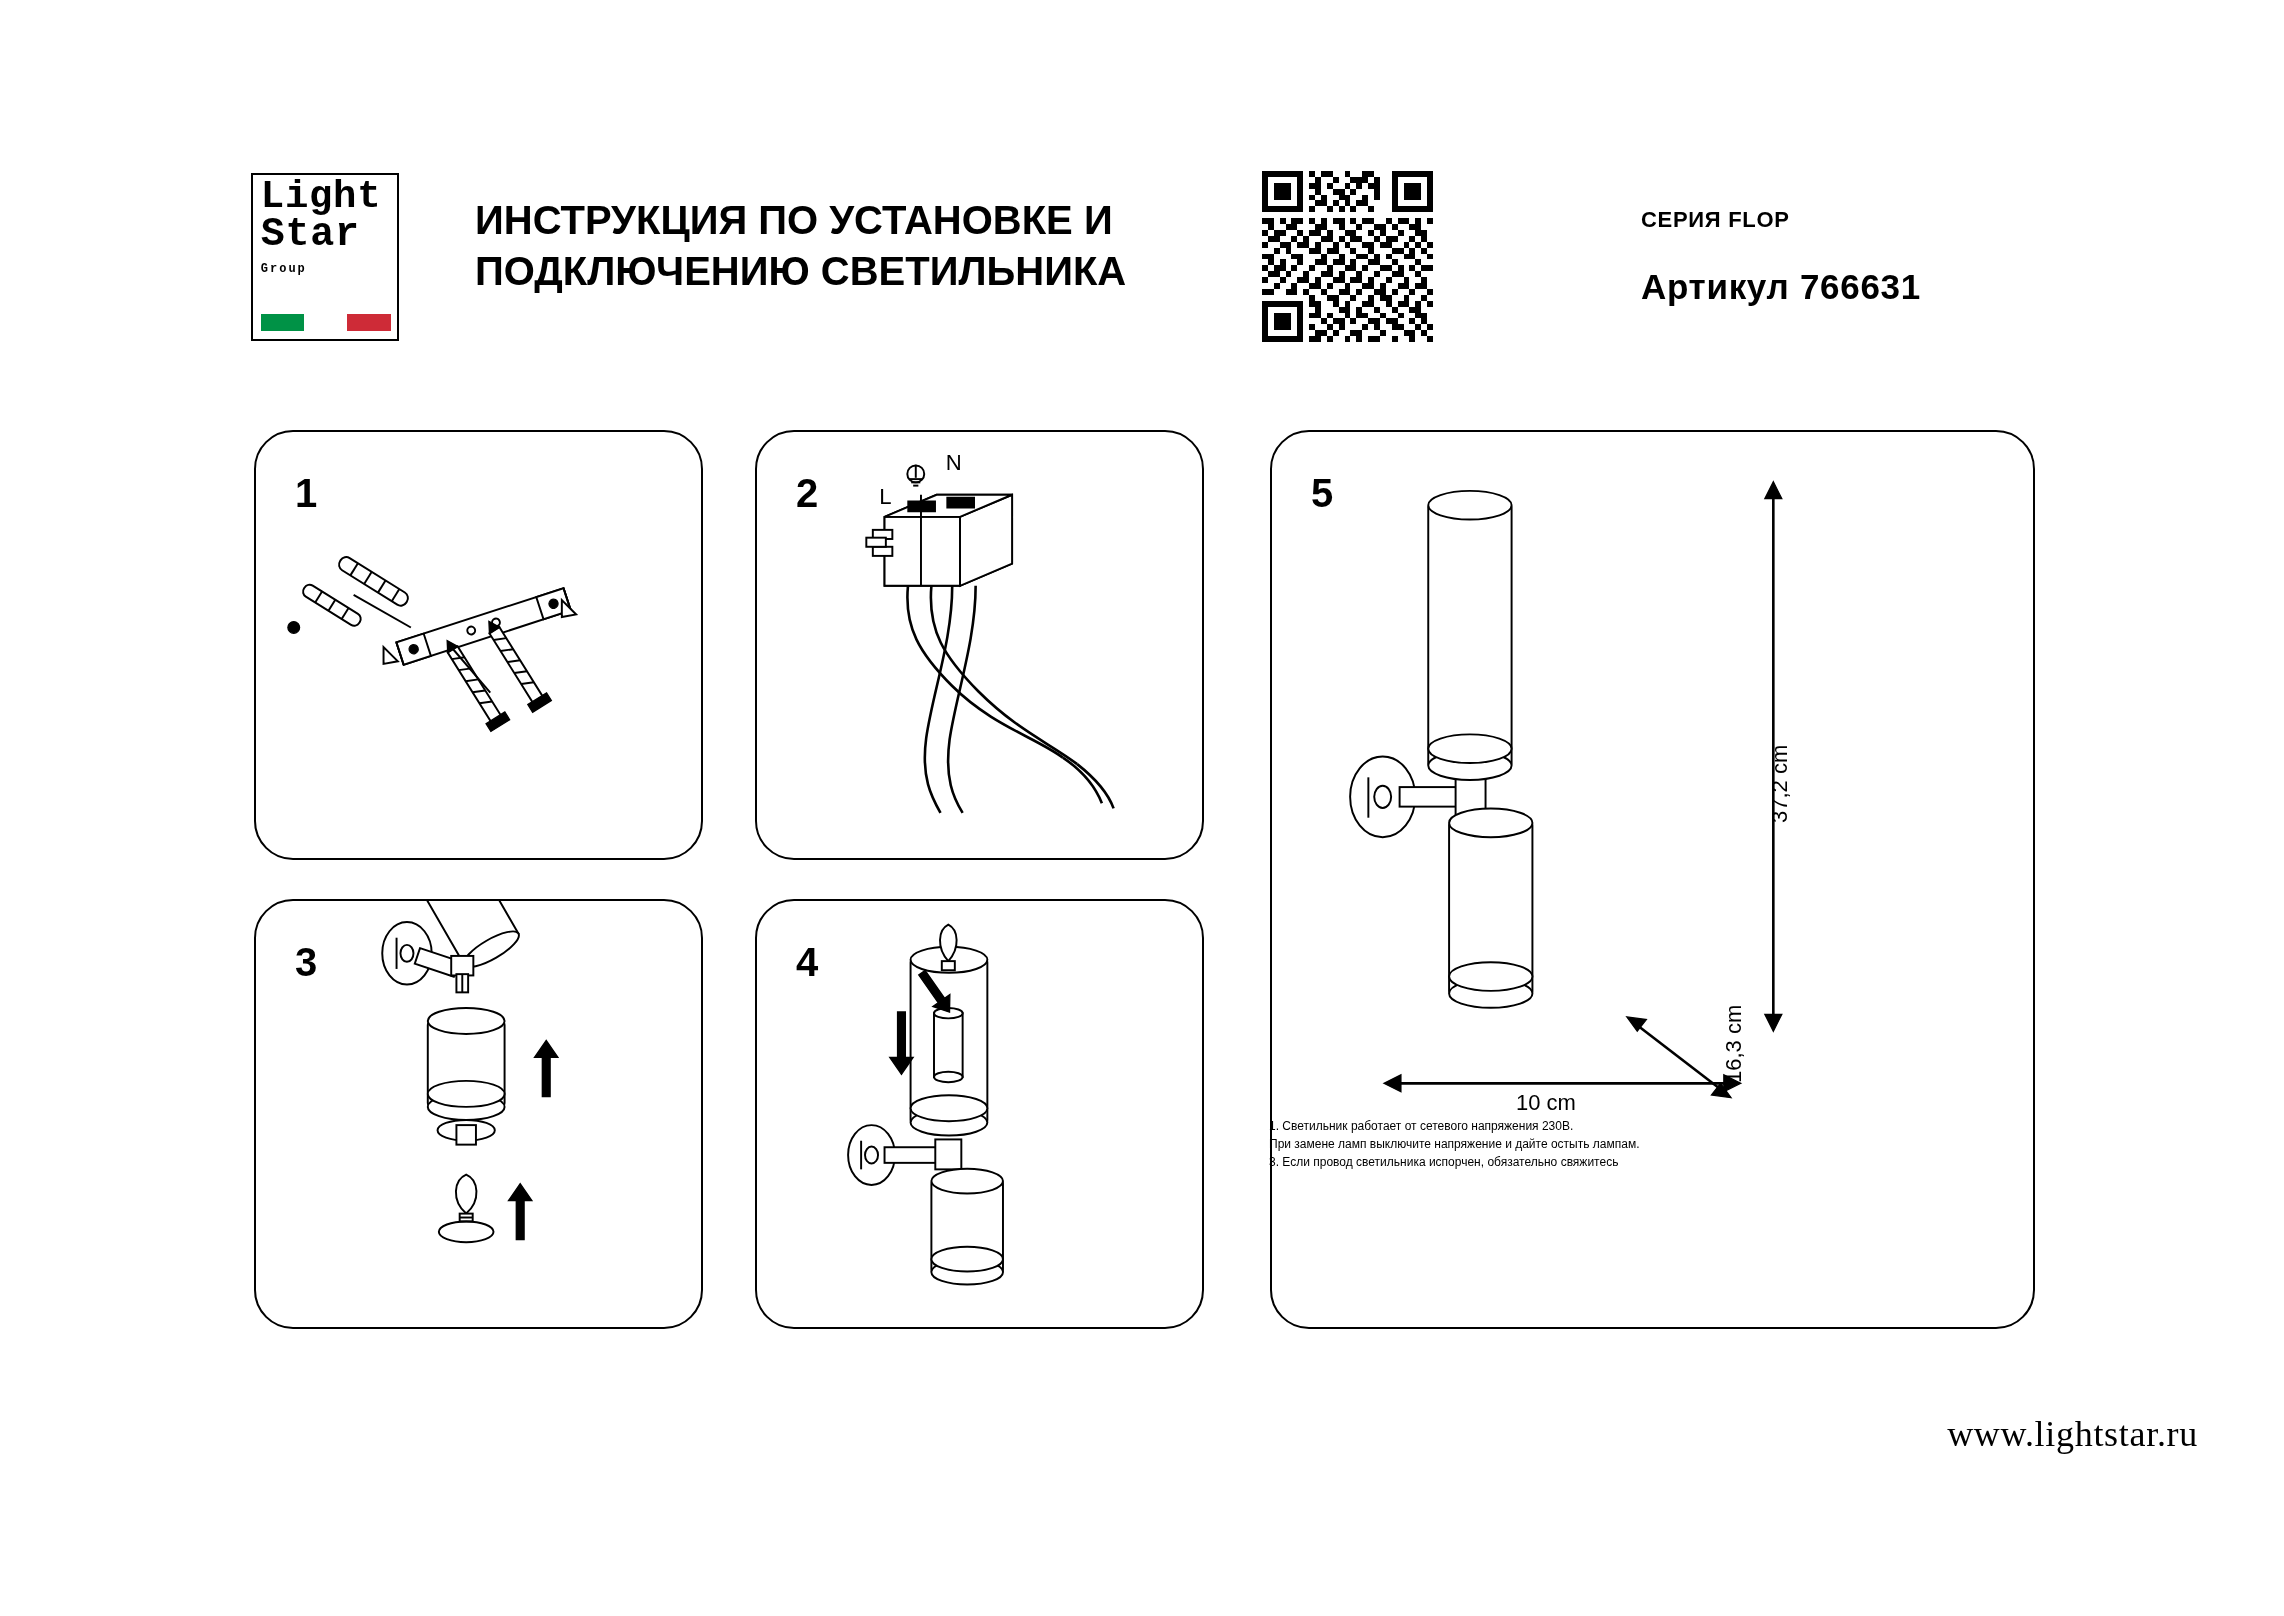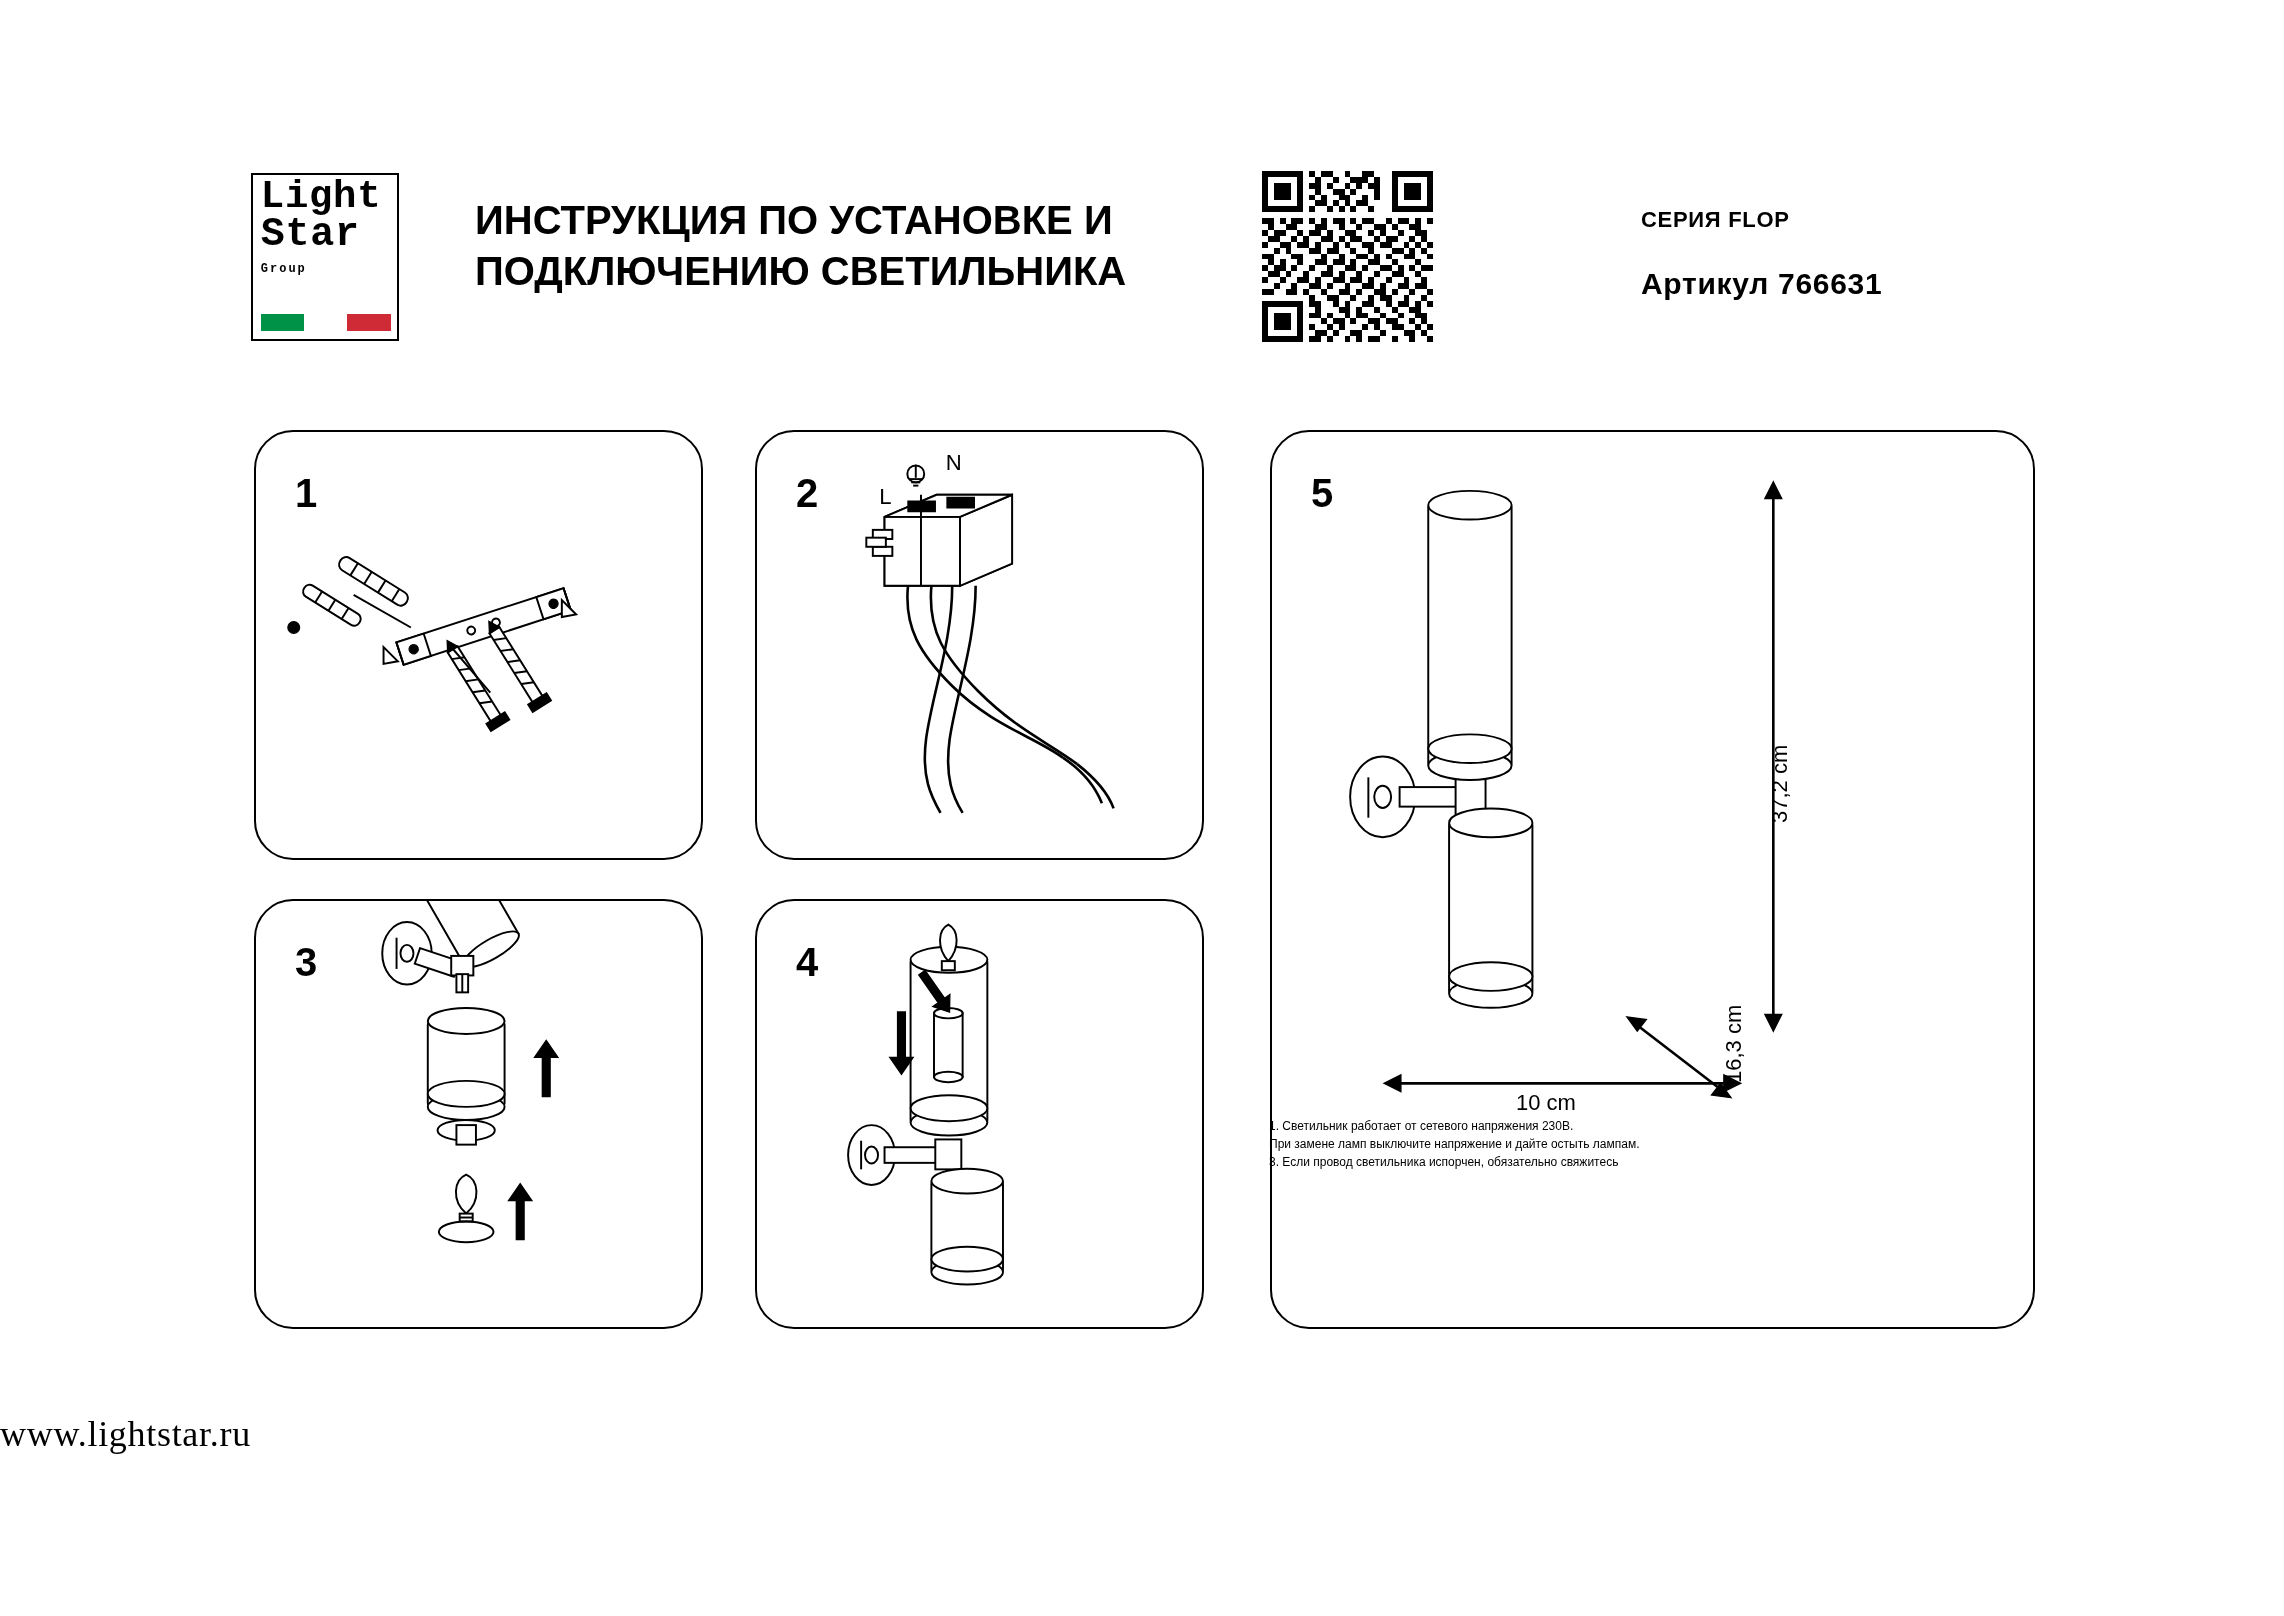--- a/index.html
+++ b/index.html
@@ -81,21 +81,21 @@
     left: 1641px;
     top: 207px;
     font-size: 22px;
     font-weight: bold;
     letter-spacing: 0.7px;
   }
   .article {
     position: absolute;
     left: 1641px;
     top: 267px;
-    font-size: 30px;
+    font-size: 35px;
     font-weight: bold;
     letter-spacing: 0.7px;
   }
 
   
   .panel {
     position: absolute;
     border: 2.6px solid #000;
     border-radius: 39px;
     box-sizing: border-box;
@@ -121,21 +121,21 @@
     line-height: 1.52;
     margin-left: 9px;
   }
   .notes p { margin: 0; }
 
   .footer {
     position: absolute;
     left: 0;
     top: 1413px;
     width: 2198px;
-    text-align: left;
+    text-align: right;
     font-family: "Liberation Serif", serif;
     font-size: 36px;
     letter-spacing: 0.7px;
   }
 
   svg { display: block; }
   .ln { fill: none; stroke: #000; stroke-width: 3; }
   .ln2 { fill: none; stroke: #000; stroke-width: 4; }
   .fillw { fill: #fff; stroke: #000; stroke-width: 3; }
   .fillk { fill: #000; stroke: #000; stroke-width: 2; }

